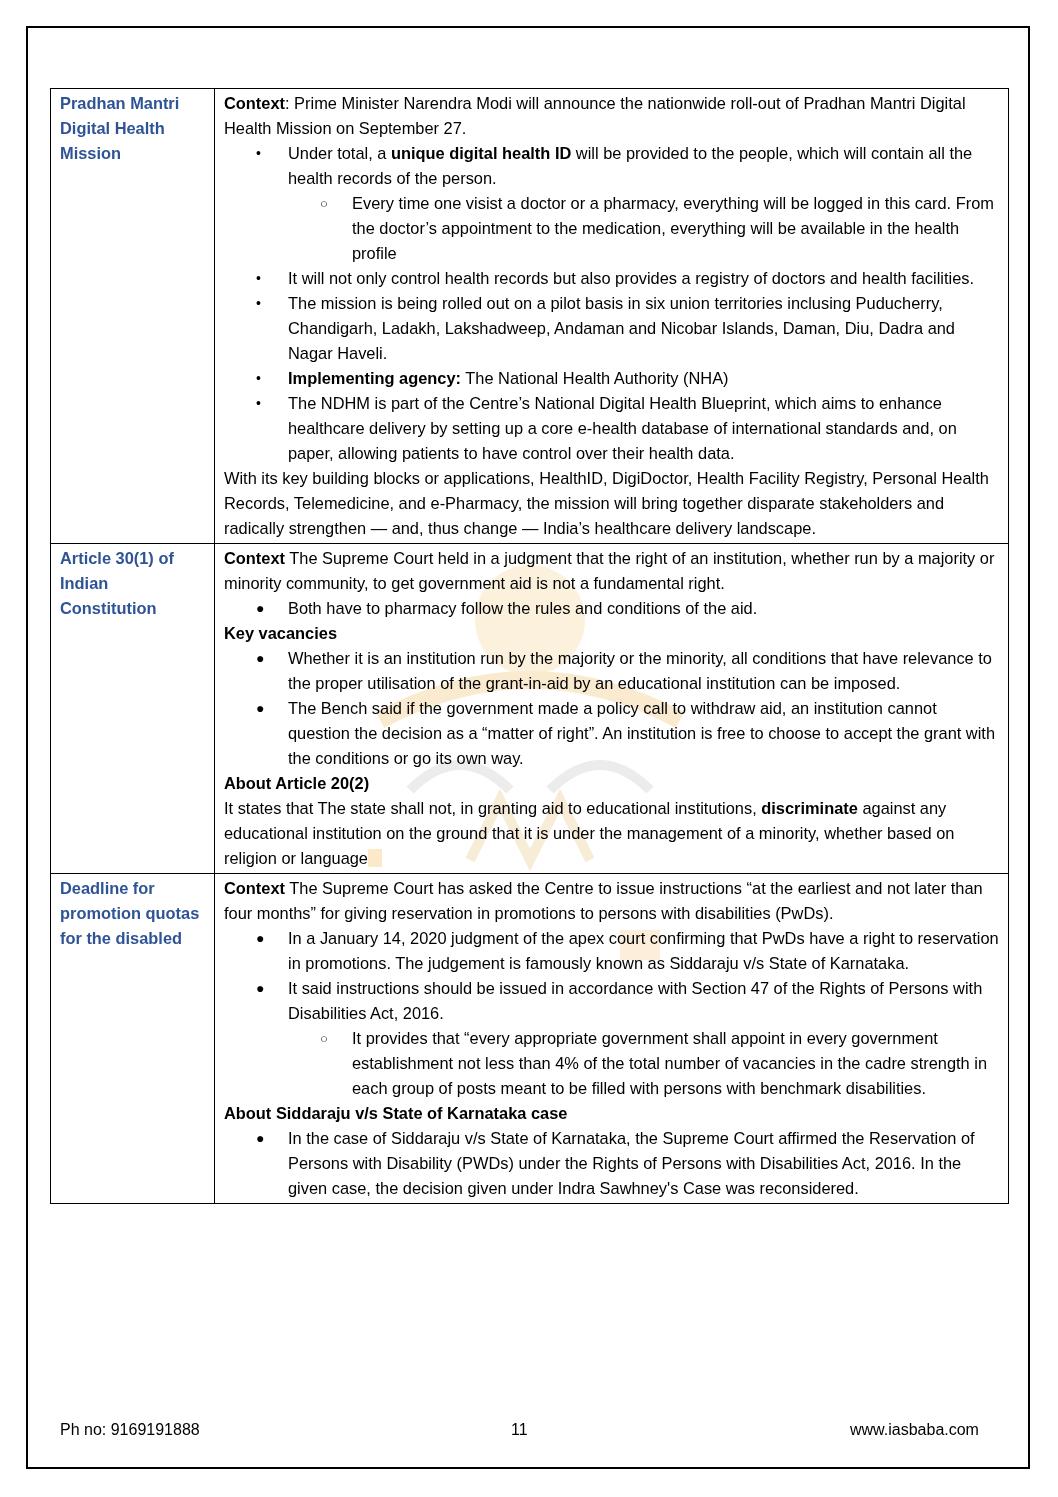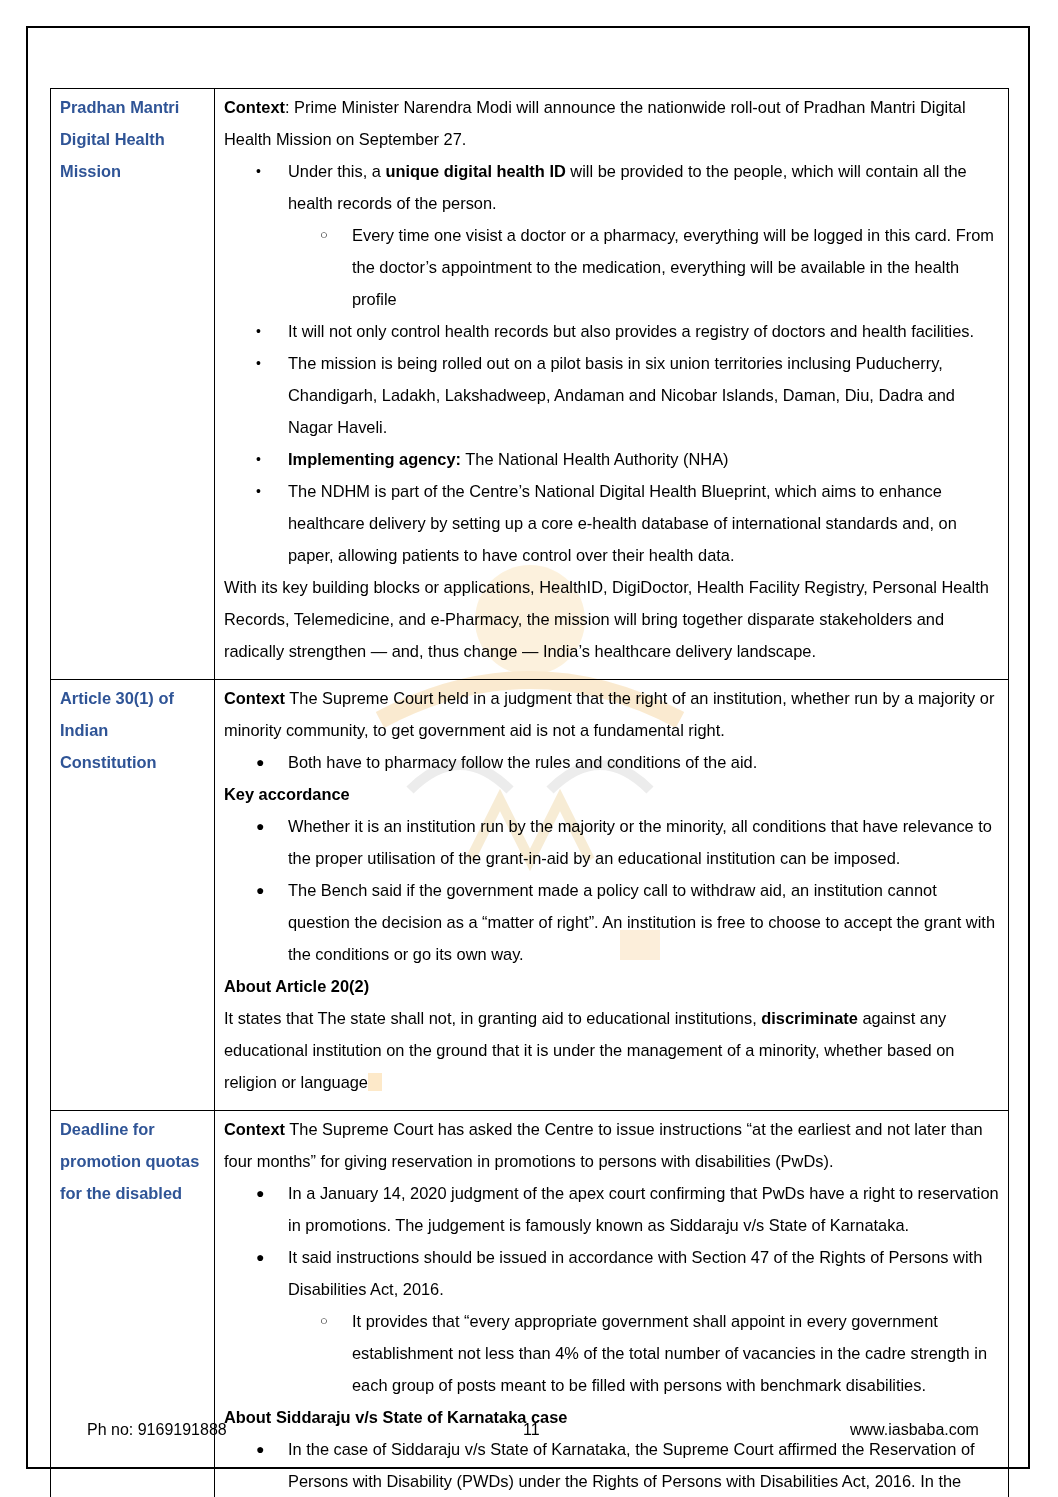--- a/index.html
+++ b/index.html
@@ -2,36 +2,36 @@
 <html><head>
 <meta charset="utf-8">
 <style>
   html, body { margin: 0; padding: 0; background: #ffffff; }
   body { width: 1058px; height: 1497px; position: relative; overflow: hidden;
          font-family: "Liberation Sans", "DejaVu Sans", sans-serif; color: #000; }
   .page-border { position: absolute; left: 26px; top: 26px; width: 1004px; height: 1443px;
                  border: 2px solid #000; box-sizing: border-box; }
   .watermark { position: absolute; left: 320px; top: 560px; width: 420px; height: 420px; opacity: 0.35; pointer-events: none; }
   table.notes { position: absolute; left: 50px; top: 88px; width: 959px; border-collapse: collapse; table-layout: fixed; }
-  table.notes td { border: 1.5px solid #000; vertical-align: top; padding: 2px 8px 12px 9px; font-size: 16.4px; line-height: 32px; }
+  table.notes td { border: 1.5px solid #000; vertical-align: top; padding: 2px 8px 2px 9px; font-size: 16.4px; line-height: 25px; }
   td.topic { width: 146px; color: #2f5496; font-weight: bold; font-size: 16.8px; padding-top: 3px; }
   td.content { padding-left: 9px; }
   .b { font-weight: bold; }
   ul { margin: 0; padding: 0; list-style: none; }
   li { position: relative; }
   li.l1 { padding-left: 64px; }
   li.l2 { padding-left: 128px; }
   li .mk { position: absolute; top: 0; font-size: 14px; }
   li.l1 .mk { left: 32px; }
   li.l2 .mk { left: 96px; font-size: 13px; }
   p { margin: 0; }
   .highlight { background: #fde9c9; }
   .footer { position: absolute; top: 1420px; font-size: 16px; line-height: 20px; }
-  .footer.left { left: 60px; margin-left: 27px; }
-  .footer.center { left: 523px; }
+  .footer.left { left: 60px; }
+  .footer.center { left: 511px; }
   .footer.right { left: 850px; }
 </style>
 </head>
 <body>
 
 <div class="page-border"></div>
 
 <svg class="watermark" viewBox="0 0 420 420">
   <circle cx="210" cy="60" r="55" fill="#f7d9a0"></circle>
   <path d="M60 160 Q210 80 360 160" stroke="#f2c57a" stroke-width="18" fill="none"></path>
@@ -42,39 +42,39 @@
 </svg>
 
 <table class="notes">
 
   <tbody>
       <tr>
     <td class="topic">Pradhan Mantri Digital Health Mission</td>
     <td class="content">
       <p><span class="b">Context</span><span>: Prime Minister Narendra Modi will announce the nationwide roll-out of Pradhan Mantri Digital Health Mission on September 27.</span></p>
       <ul>
-        <li class="l1"><span class="mk">•</span><span>Under this, a </span><span class="b">unique digital health ID</span><span> will be provided to the people, which will contain all the health records of the person.</span></li>
+        <li class="l1"><span class="mk">•</span><span>Under total, a </span><span class="b">unique digital health ID</span><span> will be provided to the people, which will contain all the health records of the person.</span></li>
         <li class="l2"><span class="mk">○</span><span>Every time one visist a doctor or a pharmacy, everything will be logged in this card. From the doctor’s appointment to the medication, everything will be available in the health profile</span></li>
         <li class="l1"><span class="mk">•</span><span>It will not only control health records but also provides a registry of doctors and health facilities.</span></li>
         <li class="l1"><span class="mk">•</span><span> The mission is being rolled out on a pilot basis in six union territories inclusing Puducherry, Chandigarh, Ladakh, Lakshadweep, Andaman and Nicobar Islands, Daman, Diu, Dadra and Nagar Haveli.</span></li>
         <li class="l1"><span class="mk">•</span><span class="b">Implementing agency:</span><span> The National Health Authority (NHA)</span></li>
         <li class="l1"><span class="mk">•</span><span>The NDHM is part of the Centre’s National Digital Health Blueprint, which aims to enhance healthcare delivery by setting up a core e-health database of international standards and, on paper, allowing patients to have control over their health data.</span></li>
       </ul>
       <p>With its key building blocks or applications, HealthID, DigiDoctor, Health Facility Registry, Personal Health Records, Telemedicine, and e-Pharmacy, the mission will bring together disparate stakeholders and radically strengthen — and, thus change — India’s healthcare delivery landscape.</p>
     </td>
   </tr>
 
   <tr>
     <td class="topic">Article 30(1) of Indian Constitution</td>
     <td class="content">
       <p><span class="b">Context</span><span> The Supreme Court held in a judgment that the right of an institution, whether run by a majority or minority community, to get government aid is not a fundamental right.</span></p>
       <ul>
         <li class="l1"><span class="mk">●</span><span>Both have to pharmacy follow the rules and conditions of the aid.</span></li>
       </ul>
-      <p class="b">Key accordance</p>
+      <p class="b">Key vacancies</p>
       <ul>
         <li class="l1"><span class="mk">●</span><span>Whether it is an institution run by the majority or the minority, all conditions that have relevance to the proper utilisation of the grant-in-aid by an educational institution can be imposed.</span></li>
         <li class="l1"><span class="mk">●</span><span>The Bench said if the government made a policy call to withdraw aid, an institution cannot question the decision as a “matter of right”. An institution is free to choose to accept the grant with the conditions or go its own way.</span></li>
       </ul>
       <p class="b">About Article 20(2)</p>
       <p><span>It states that The state shall not, in granting aid to educational institutions, </span><span class="b">discriminate</span><span> against any educational institution on the ground that it is under the management of a minority, whether based on religion or language</span><span class="highlight">&nbsp;&nbsp;&nbsp;</span></p>
     </td>
   </tr>
 
   <tr>

